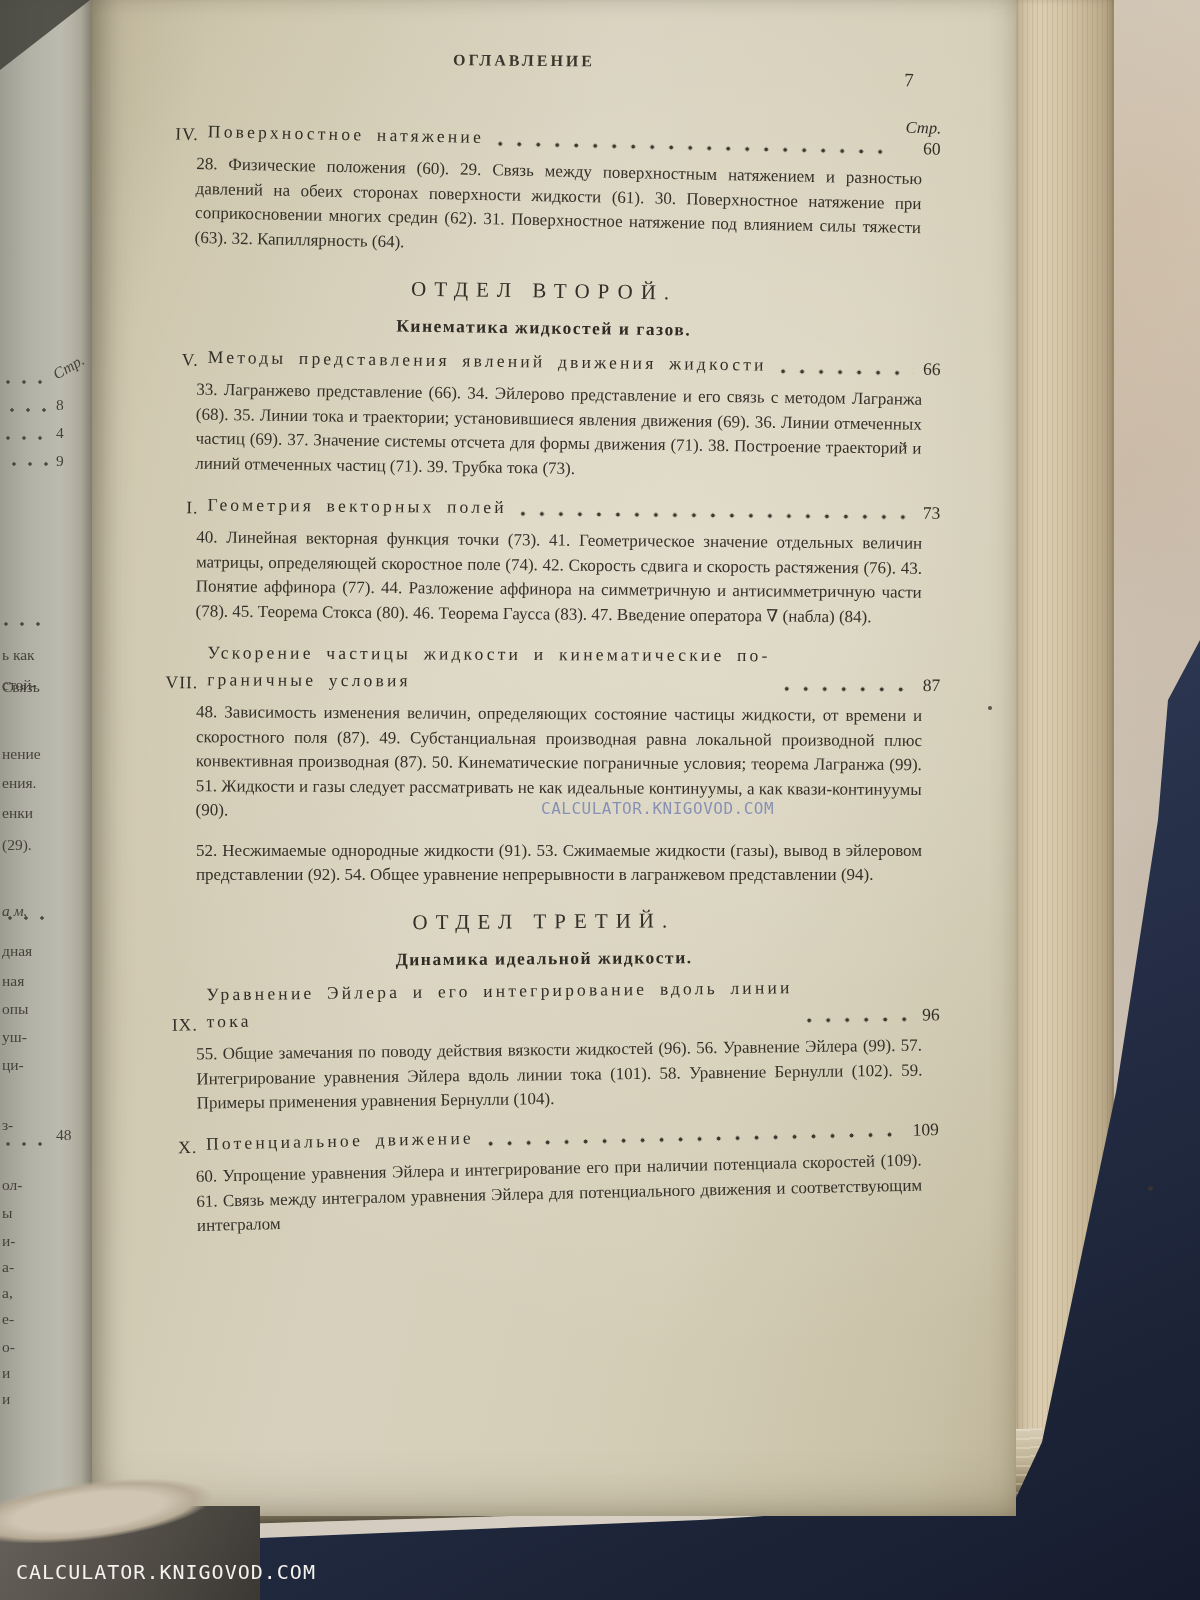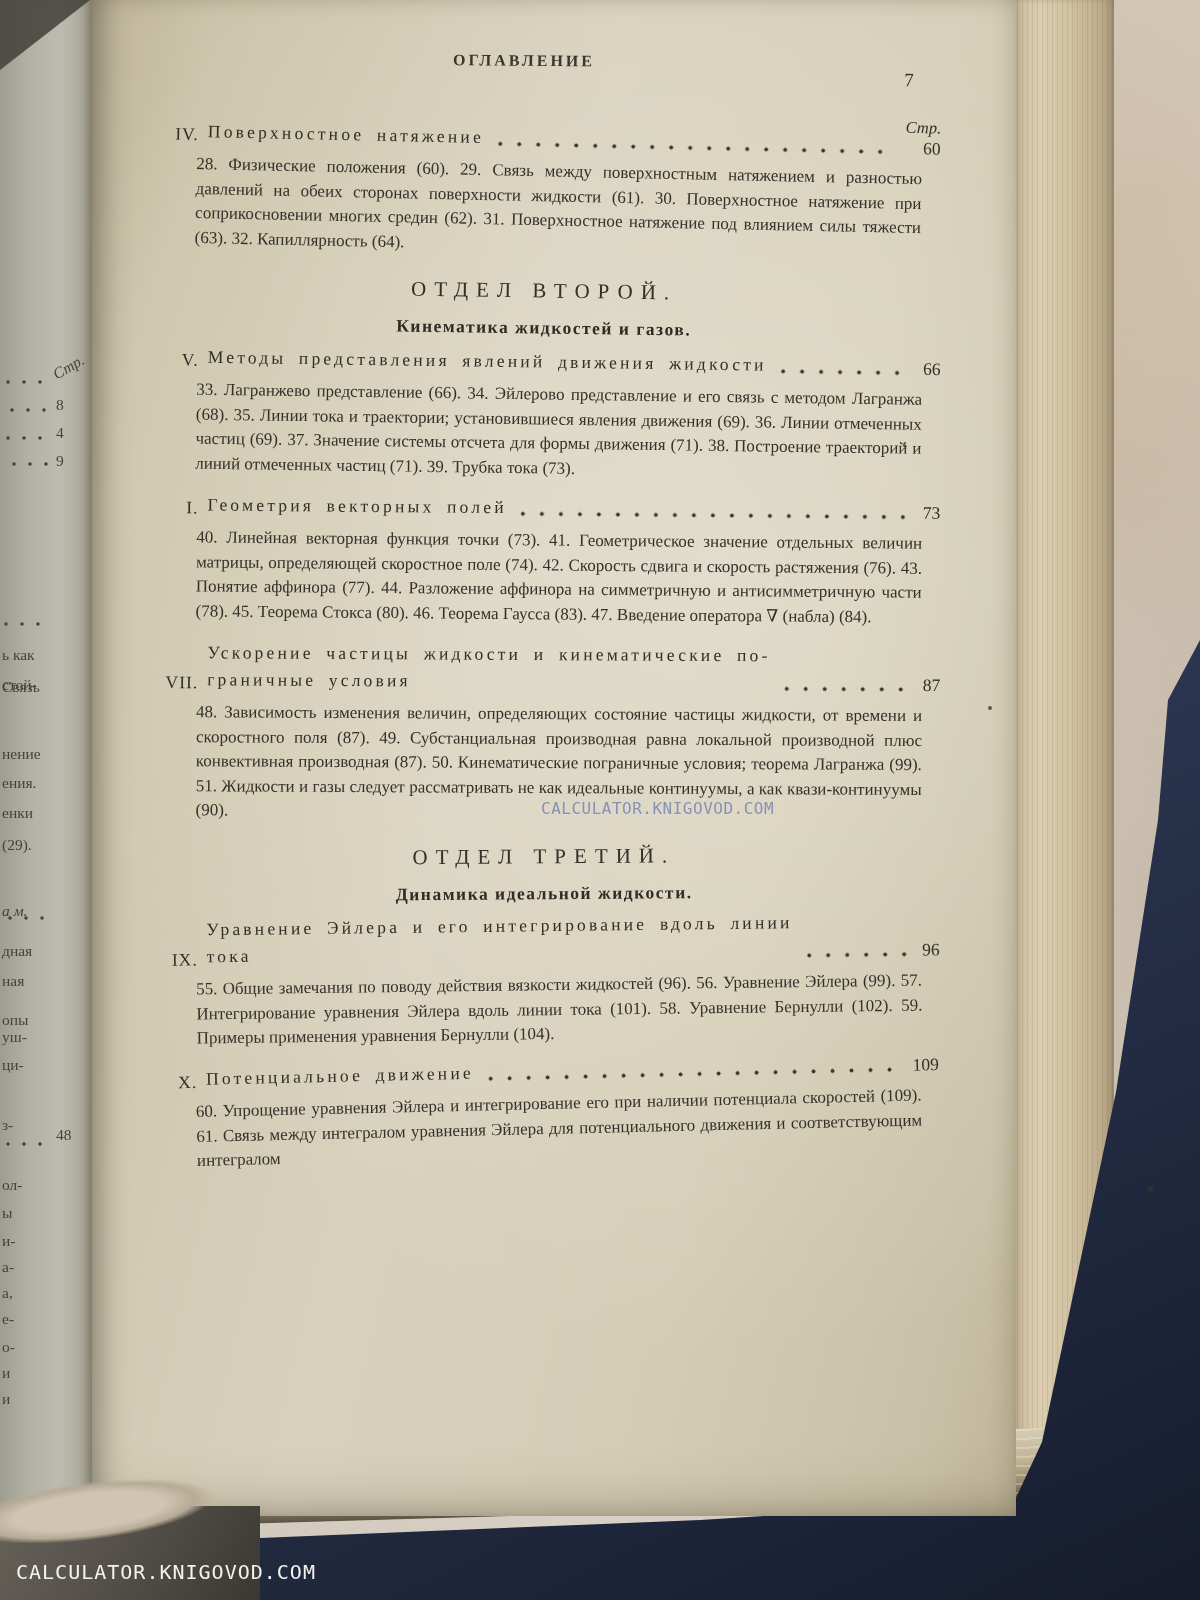--- a/index.html
+++ b/index.html
@@ -117,21 +117,21 @@
     <span class="frag" style="top:676px;">стой-</span>
     <span class="frag" style="top:745px;">нение</span>
     <span class="frag" style="top:774px;">ения.</span>
     <span class="frag" style="top:804px;">енки</span>
     <span class="frag" style="top:836px;">(29).</span>
     <span class="frag" style="top:902px;font-style:italic;">а м.</span>
     <span class="frag num" style="top:904px;margin-left:40px;">33</span>
     <div class="strip-dots" style="left:8px;top:916px;width:40px;"></div>
     <span class="frag" style="top:942px;">дная</span>
     <span class="frag" style="top:972px;">ная</span>
-    <span class="frag" style="top:1000px;margin-top:11px;">опы</span>
+    <span class="frag" style="top:1000px;">опы</span>
     <span class="frag" style="top:1028px;">уш-</span>
     <span class="frag" style="top:1056px;">ци-</span>
     <span class="frag" style="top:1116px;">з-</span>
     <span class="frag num" style="top:1126px;">48</span>
     <div class="strip-dots" style="left:6px;top:1142px;width:42px;"></div>
     <span class="frag" style="top:1176px;">ол-</span>
     <span class="frag" style="top:1204px;">ы</span>
     <span class="frag" style="top:1232px;">и-</span>
     <span class="frag" style="top:1258px;">а-</span>
     <span class="frag" style="top:1284px;">а,</span>
@@ -197,20 +197,21 @@
         <span class="numeral">VII.</span>
         <span class="chap-title">Ускорение частицы жидкости и кинематические по-
 граничные условия</span>
         <span class="leader"></span>
         <span class="page-num">87</span>
       </div>
       <p class="details">48. Зависимость изменения величин, определяющих состояние частицы жидкости, от времени и скоростного поля (87). 49. Субстанциальная производная равна локальной производной плюс конвективная производная (87). 50. Кинематические пограничные условия; теорема Лагранжа (99). 51. Жидкости и газы следует рассматривать не как идеальные континуумы, а как квази-континуумы (90).</p>
     </div>
 
     <div class="chapter">
+      <p class="details">52. Несжимаемые однородные жидкости (91). 53. Сжимаемые жидкости (газы), вывод в эйлеровом представлении (92). 54. Общее уравнение непрерывности в лагранжевом представлении (94).</p>
     </div>
 
     <div class="part" style="transform:rotate(-.4deg);">
       <div class="part-title">ОТДЕЛ ТРЕТИЙ.</div>
       <div class="part-subtitle">Динамика идеальной жидкости.</div>
     </div>
 
     <div class="chapter" style="transform:rotate(-.7deg);">
       <div class="chap-head">
         <span class="numeral">IX.</span>

